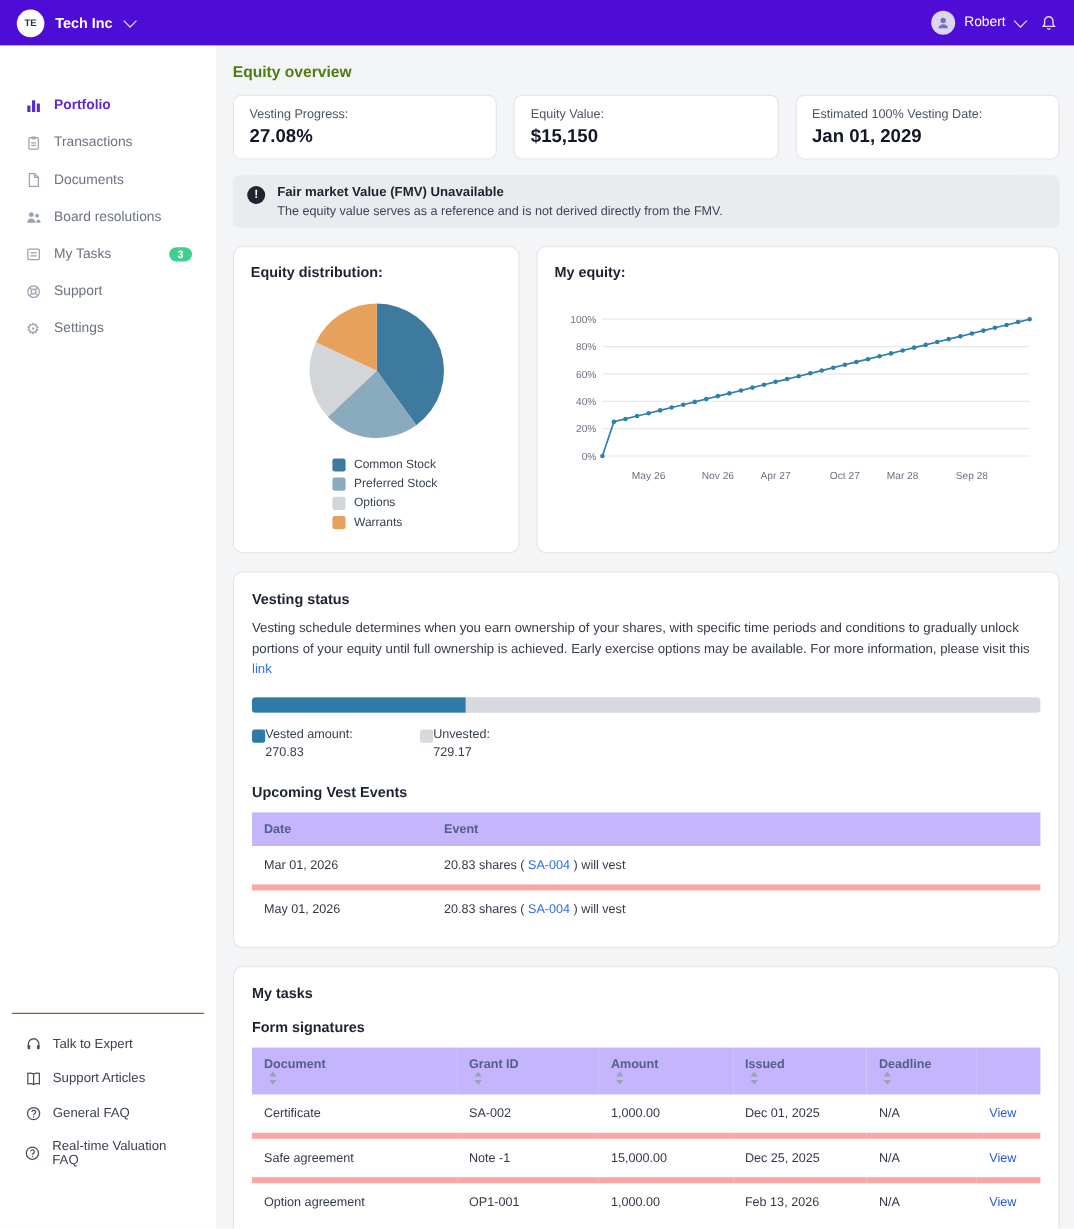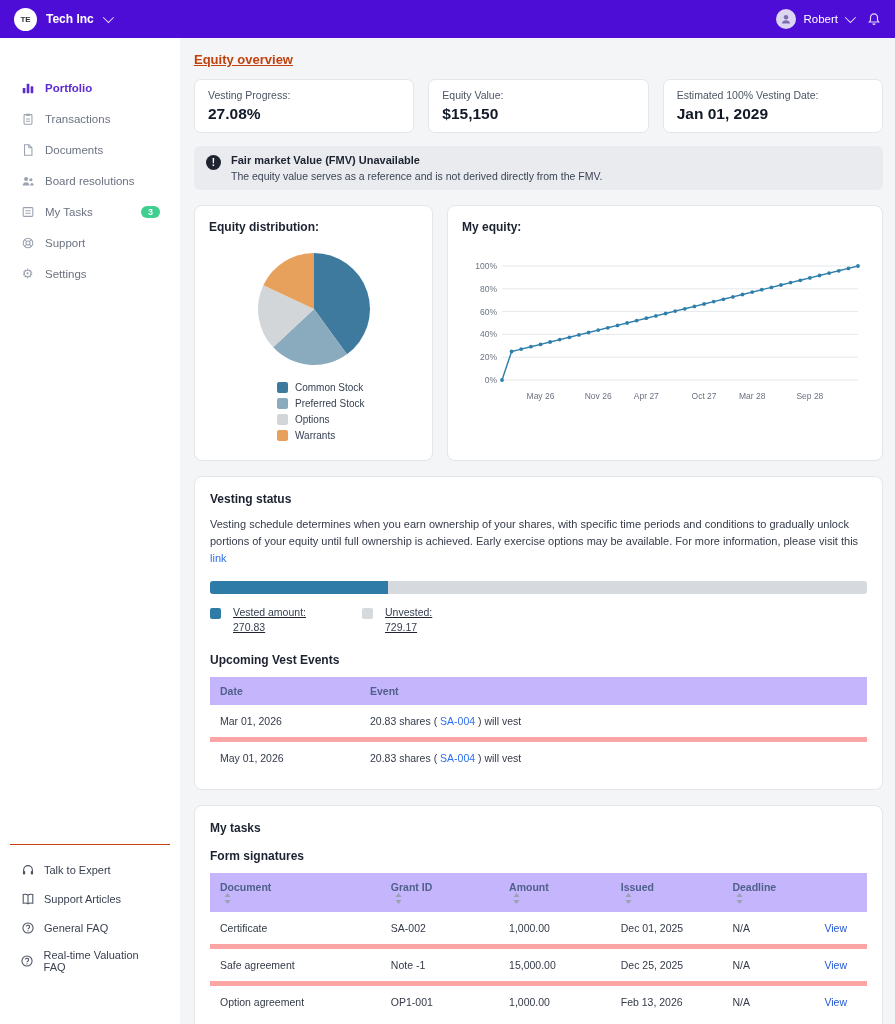--- a/index.html
+++ b/index.html
@@ -29,21 +29,21 @@
   .nav-item .nav-icon { width: 15px; height: 15px; display: flex; align-items: center; justify-content: center; color: #9aa2af; flex: 0 0 auto; }
   .nav-item.active { color: #5b2ad1; font-weight: bold; }
   .nav-item.active .nav-icon { color: #5b2ad1; }
   .badge { margin-left: auto; background: #3fcf8e; color: #fff; font-size: 9px; font-weight: bold; border-radius: 7px; padding: 1px 7px; }
   .side-footer { margin-top: auto; margin-bottom: 44px; border-top: 1px solid #c2410c; padding-top: 10px; margin-left: 10px; margin-right: 10px; }
   .foot-item { display: flex; align-items: center; gap: 9px; padding: 7px 10px; font-size: 11px; color: #3a4150; cursor: pointer; }
   .foot-item .nav-icon { width: 15px; height: 15px; color: #4a5160; display: flex; align-items: center; justify-content: center; }
   .gear-glyph { font-size: 13px; line-height: 1; }
 
   
-  .section-title { font-size: 13px; font-weight: bold; color: #c2410c; margin-bottom: 12px; text-decoration: underline; }
+  .section-title { font-size: 13px; font-weight: bold; color: #4d7c0f; margin-bottom: 12px; }
   .stats-row { display: flex; gap: 14px; }
   .stat-card { flex: 1; background: #fff; border: 1px solid #e4e6ea; border-radius: 7px; padding: 9px 13px; }
   .stat-label { font-size: 10.5px; color: #4b5563; }
   .stat-value { font-size: 15.5px; font-weight: bold; color: #111827; margin-top: 4px; }
 
   .notice { margin-top: 13px; background: #e9ebef; border-radius: 6px; padding: 8px 12px; display: flex; gap: 10px; }
   .notice-icon { width: 15px; height: 15px; border-radius: 50%; background: #1f2430; color: #fff; font-size: 10px; font-weight: bold; display: flex; align-items: center; justify-content: center; flex: 0 0 auto; margin-top: 1px; }
   .notice-title { font-size: 11px; font-weight: bold; color: #1c2230; }
   .notice-body { font-size: 10.5px; color: #3c4454; margin-top: 4px; }
 
@@ -58,21 +58,21 @@
   .swatch { width: 11px; height: 11px; border-radius: 2px; flex: 0 0 auto; }
   .legend-label { font-size: 10px; color: #374151; }
   .line-wrap { margin-top: 22px; padding-left: 6px; }
 
   .vest-card { margin-top: 15px; padding: 15px; }
   .vest-desc { font-size: 11px; color: #343b49; line-height: 1.55; margin-top: 10px; }
   .link { color: #2f6fed; cursor: pointer; text-decoration: none; }
   .progress-track { margin-top: 14px; height: 13px; background: #d6d9de; border-radius: 3px; overflow: hidden; }
   .progress-fill { height: 100%; background: #2e7ba8; }
   .vest-legend { display: flex; gap: 56px; margin-top: 12px; }
-  .vl-item { display: flex; gap: 12px; text-decoration: underline; }
+  .vl-item { display: flex; gap: 0; }
   .vl-swatch { width: 11px; height: 11px; border-radius: 2px; background: #2e7ba8; margin-top: 2px; flex: 0 0 auto; }
   .vl-swatch.gray { background: #d6d9de; }
   .vl-label { font-size: 10.5px; color: #374151; }
   .vl-value { font-size: 10.5px; color: #374151; margin-top: 3px; }
   .subhead { font-size: 12px; font-weight: bold; color: #1c2230; margin-top: 20px; }
 
   table { width: 100%; border-collapse: collapse; margin-top: 10px; }
   th { text-align: left; background: #c4b5fd; color: #50608a; font-size: 10.5px; font-weight: bold; padding: 8px 10px; }
   td { font-size: 10.5px; color: #333a48; padding: 10px 10px; border-bottom: 5px solid #fca5a5; }
   tr:last-child td { border-bottom: none; }

